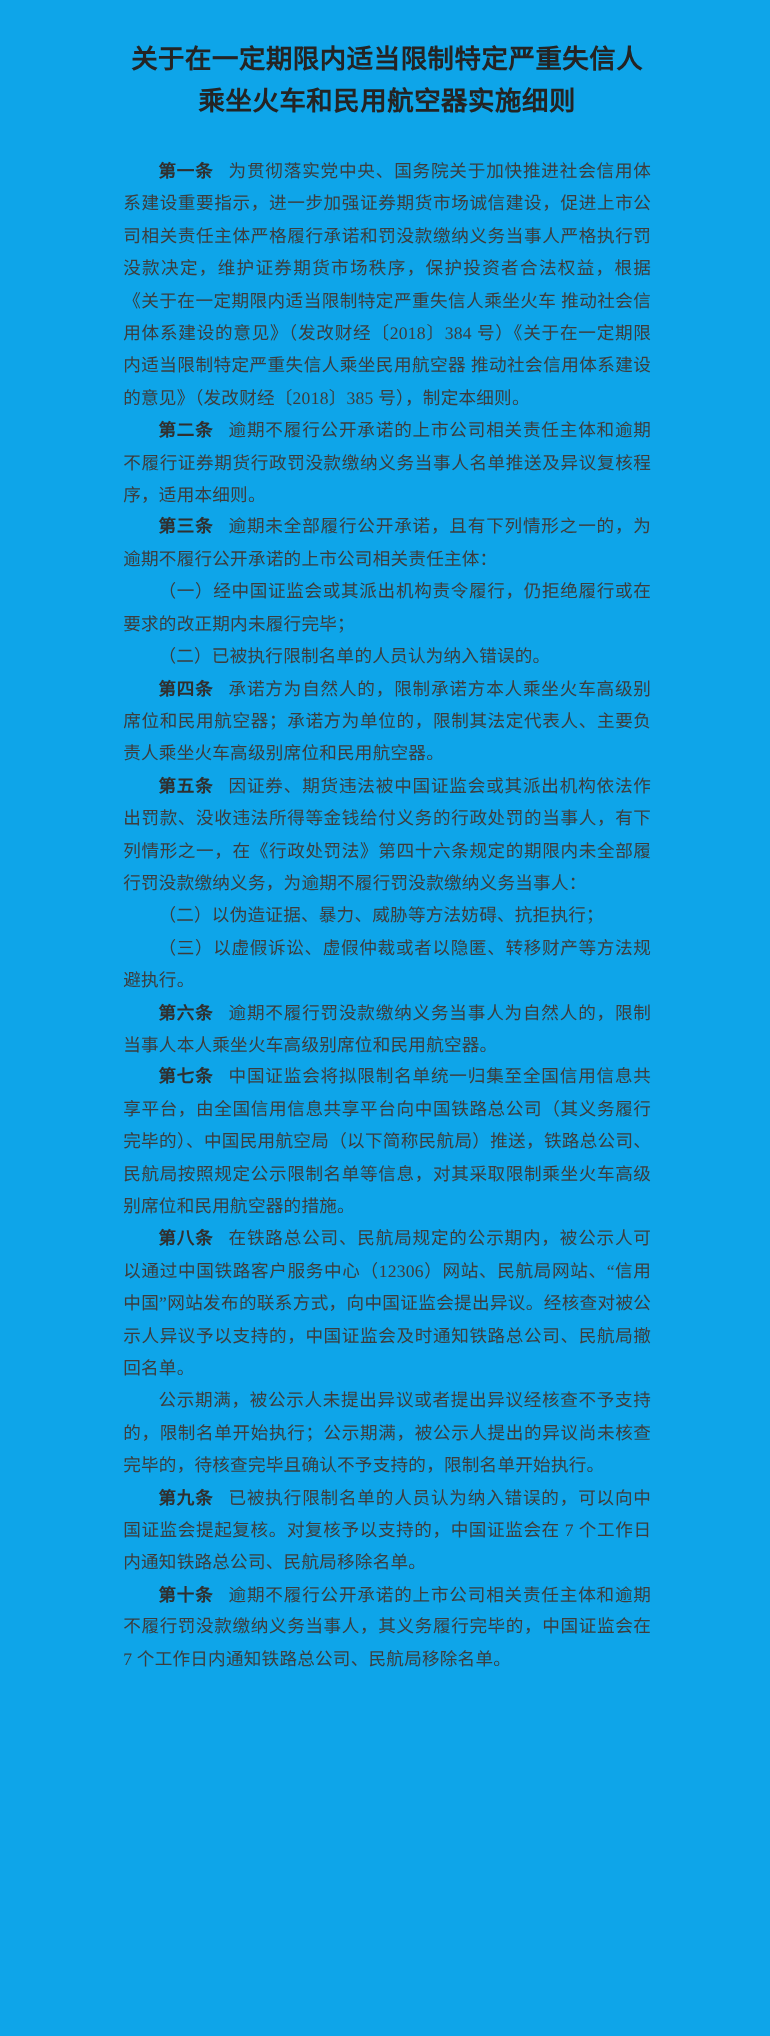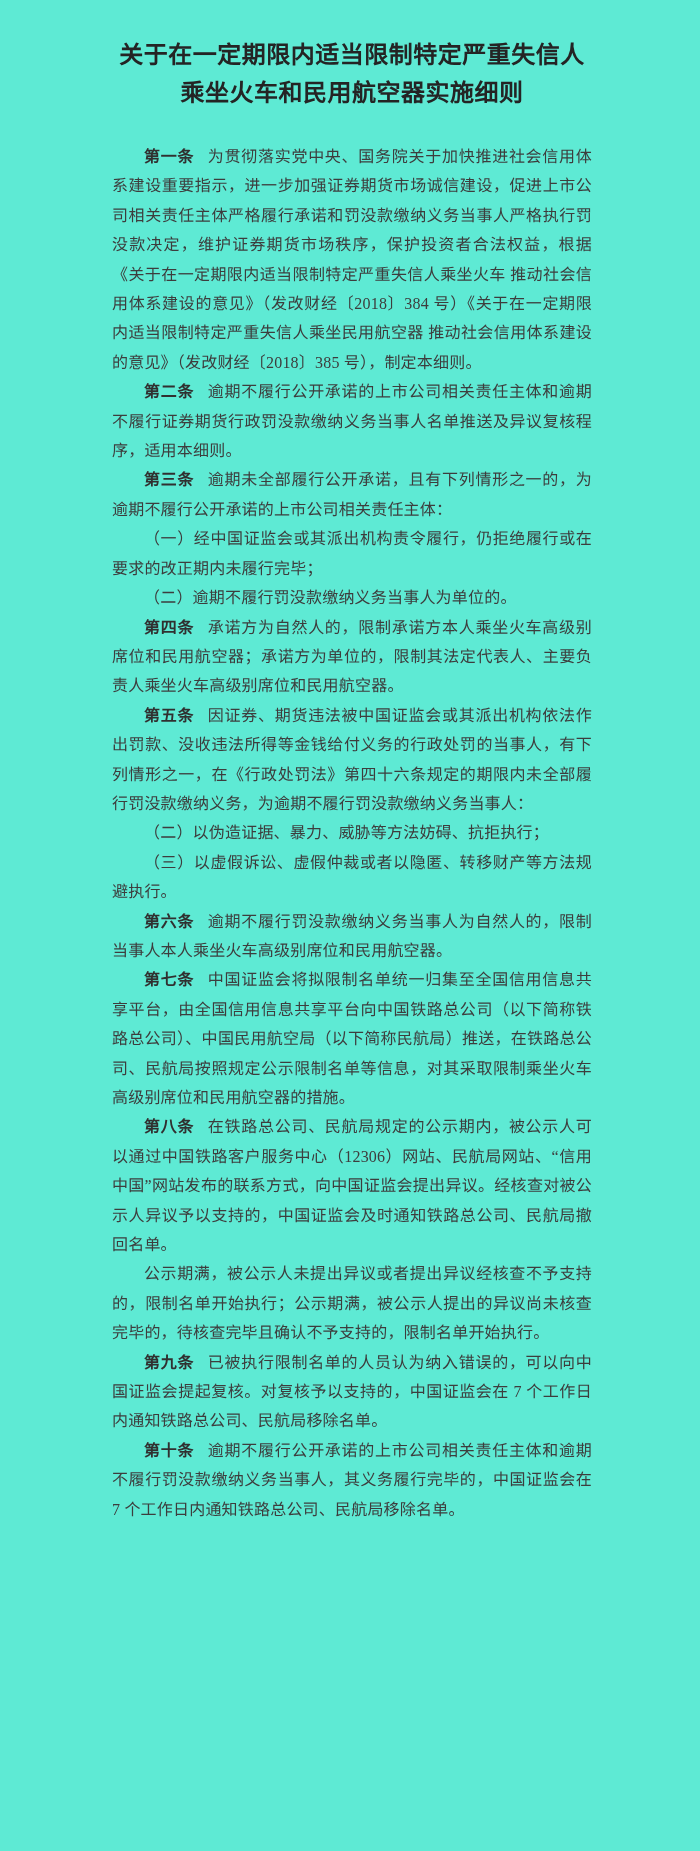--- a/index.html
+++ b/index.html
@@ -11,21 +11,21 @@
     height: 1851px;
     background: #fbfbfb;
     overflow: hidden;
     font-family: "Liberation Serif", serif;
   }
   .page {
     box-sizing: border-box;
     width: 700px;
     height: 1851px;
     padding: 36px 108px 10px 112px;
-    background: #5eead4;
+    background: #0ea5e9;
   }
   .doc-title {
     margin: 0 0 30px 0;
     text-align: center;
     font-size: 24px;
     line-height: 38px;
     font-weight: 700;
     color: #242424;
     letter-spacing: 0.5px;
   }
@@ -55,26 +55,26 @@
 <div class="page">
   <h1 class="doc-title">
     <span class="title-line">关于在一定期限内适当限制特定严重失信人</span>
     <span class="title-line">乘坐火车和民用航空器实施细则</span>
   </h1>
   <section class="doc-body">
       <p class="para"><span class="art-label">第一条</span><span>为贯彻落实党中央、国务院关于加快推进社会信用体系建设重要指示，进一步加强证券期货市场诚信建设，促进上市公司相关责任主体严格履行承诺和罚没款缴纳义务当事人严格执行罚没款决定，维护证券期货市场秩序，保护投资者合法权益，根据《关于在一定期限内适当限制特定严重失信人乘坐火车 推动社会信用体系建设的意见》（发改财经〔2018〕384 号）《关于在一定期限内适当限制特定严重失信人乘坐民用航空器 推动社会信用体系建设的意见》（发改财经〔2018〕385 号），制定本细则。</span></p>
       <p class="para"><span class="art-label">第二条</span><span>逾期不履行公开承诺的上市公司相关责任主体和逾期不履行证券期货行政罚没款缴纳义务当事人名单推送及异议复核程序，适用本细则。</span></p>
       <p class="para"><span class="art-label">第三条</span><span>逾期未全部履行公开承诺，且有下列情形之一的，为逾期不履行公开承诺的上市公司相关责任主体：</span></p>
       <p class="para">（一）经中国证监会或其派出机构责令履行，仍拒绝履行或在要求的改正期内未履行完毕；</p>
-      <p class="para">（二）逾期不履行罚没款缴纳义务当事人为单位的。</p>
+      <p class="para">（二）已被执行限制名单的人员认为纳入错误的。</p>
       <p class="para"><span class="art-label">第四条</span><span>承诺方为自然人的，限制承诺方本人乘坐火车高级别席位和民用航空器；承诺方为单位的，限制其法定代表人、主要负责人乘坐火车高级别席位和民用航空器。</span></p>
       <p class="para"><span class="art-label">第五条</span><span>因证券、期货违法被中国证监会或其派出机构依法作出罚款、没收违法所得等金钱给付义务的行政处罚的当事人，有下列情形之一，在《行政处罚法》第四十六条规定的期限内未全部履行罚没款缴纳义务，为逾期不履行罚没款缴纳义务当事人：</span></p>
       <p class="para">（二）以伪造证据、暴力、威胁等方法妨碍、抗拒执行；</p>
       <p class="para">（三）以虚假诉讼、虚假仲裁或者以隐匿、转移财产等方法规避执行。</p>
       <p class="para"><span class="art-label">第六条</span><span>逾期不履行罚没款缴纳义务当事人为自然人的，限制当事人本人乘坐火车高级别席位和民用航空器。</span></p>
-      <p class="para"><span class="art-label">第七条</span><span>中国证监会将拟限制名单统一归集至全国信用信息共享平台，由全国信用信息共享平台向中国铁路总公司（以下简称铁路总公司）、中国民用航空局（以下简称民航局）推送，在铁路总公司、民航局按照规定公示限制名单等信息，对其采取限制乘坐火车高级别席位和民用航空器的措施。</span></p>
+      <p class="para"><span class="art-label">第七条</span><span>中国证监会将拟限制名单统一归集至全国信用信息共享平台，由全国信用信息共享平台向中国铁路总公司（其义务履行完毕的）、中国民用航空局（以下简称民航局）推送，铁路总公司、民航局按照规定公示限制名单等信息，对其采取限制乘坐火车高级别席位和民用航空器的措施。</span></p>
       <p class="para"><span class="art-label">第八条</span><span>在铁路总公司、民航局规定的公示期内，被公示人可以通过中国铁路客户服务中心（12306）网站、民航局网站、“信用中国”网站发布的联系方式，向中国证监会提出异议。经核查对被公示人异议予以支持的，中国证监会及时通知铁路总公司、民航局撤回名单。</span></p>
       <p class="para">公示期满，被公示人未提出异议或者提出异议经核查不予支持的，限制名单开始执行；公示期满，被公示人提出的异议尚未核查完毕的，待核查完毕且确认不予支持的，限制名单开始执行。</p>
       <p class="para"><span class="art-label">第九条</span><span>已被执行限制名单的人员认为纳入错误的，可以向中国证监会提起复核。对复核予以支持的，中国证监会在 7 个工作日内通知铁路总公司、民航局移除名单。</span></p>
       <p class="para"><span class="art-label">第十条</span><span>逾期不履行公开承诺的上市公司相关责任主体和逾期不履行罚没款缴纳义务当事人，其义务履行完毕的，中国证监会在 7 个工作日内通知铁路总公司、民航局移除名单。</span></p>
       <p class="para"></p>
     </section>
 </div>
 
 </body></html>

